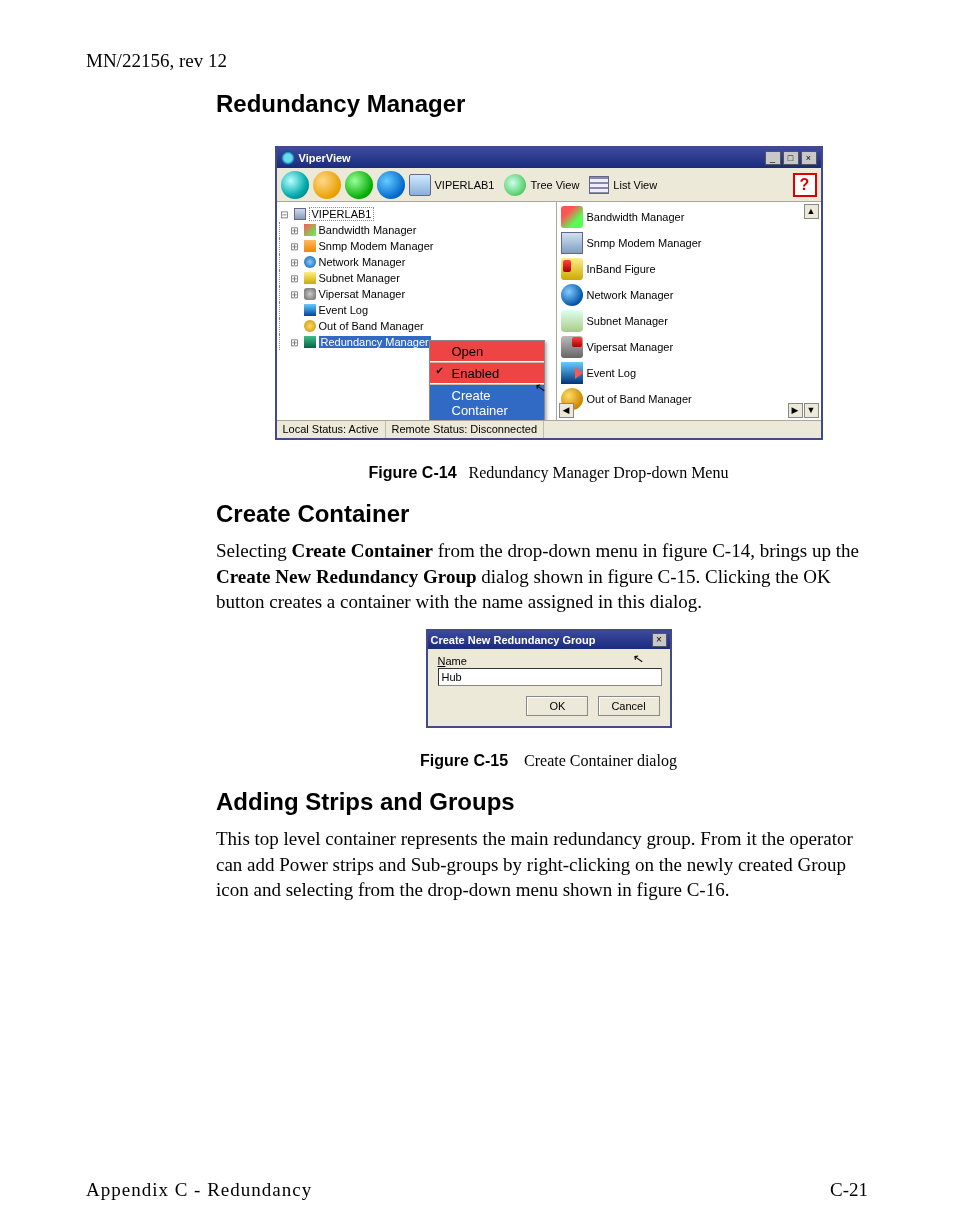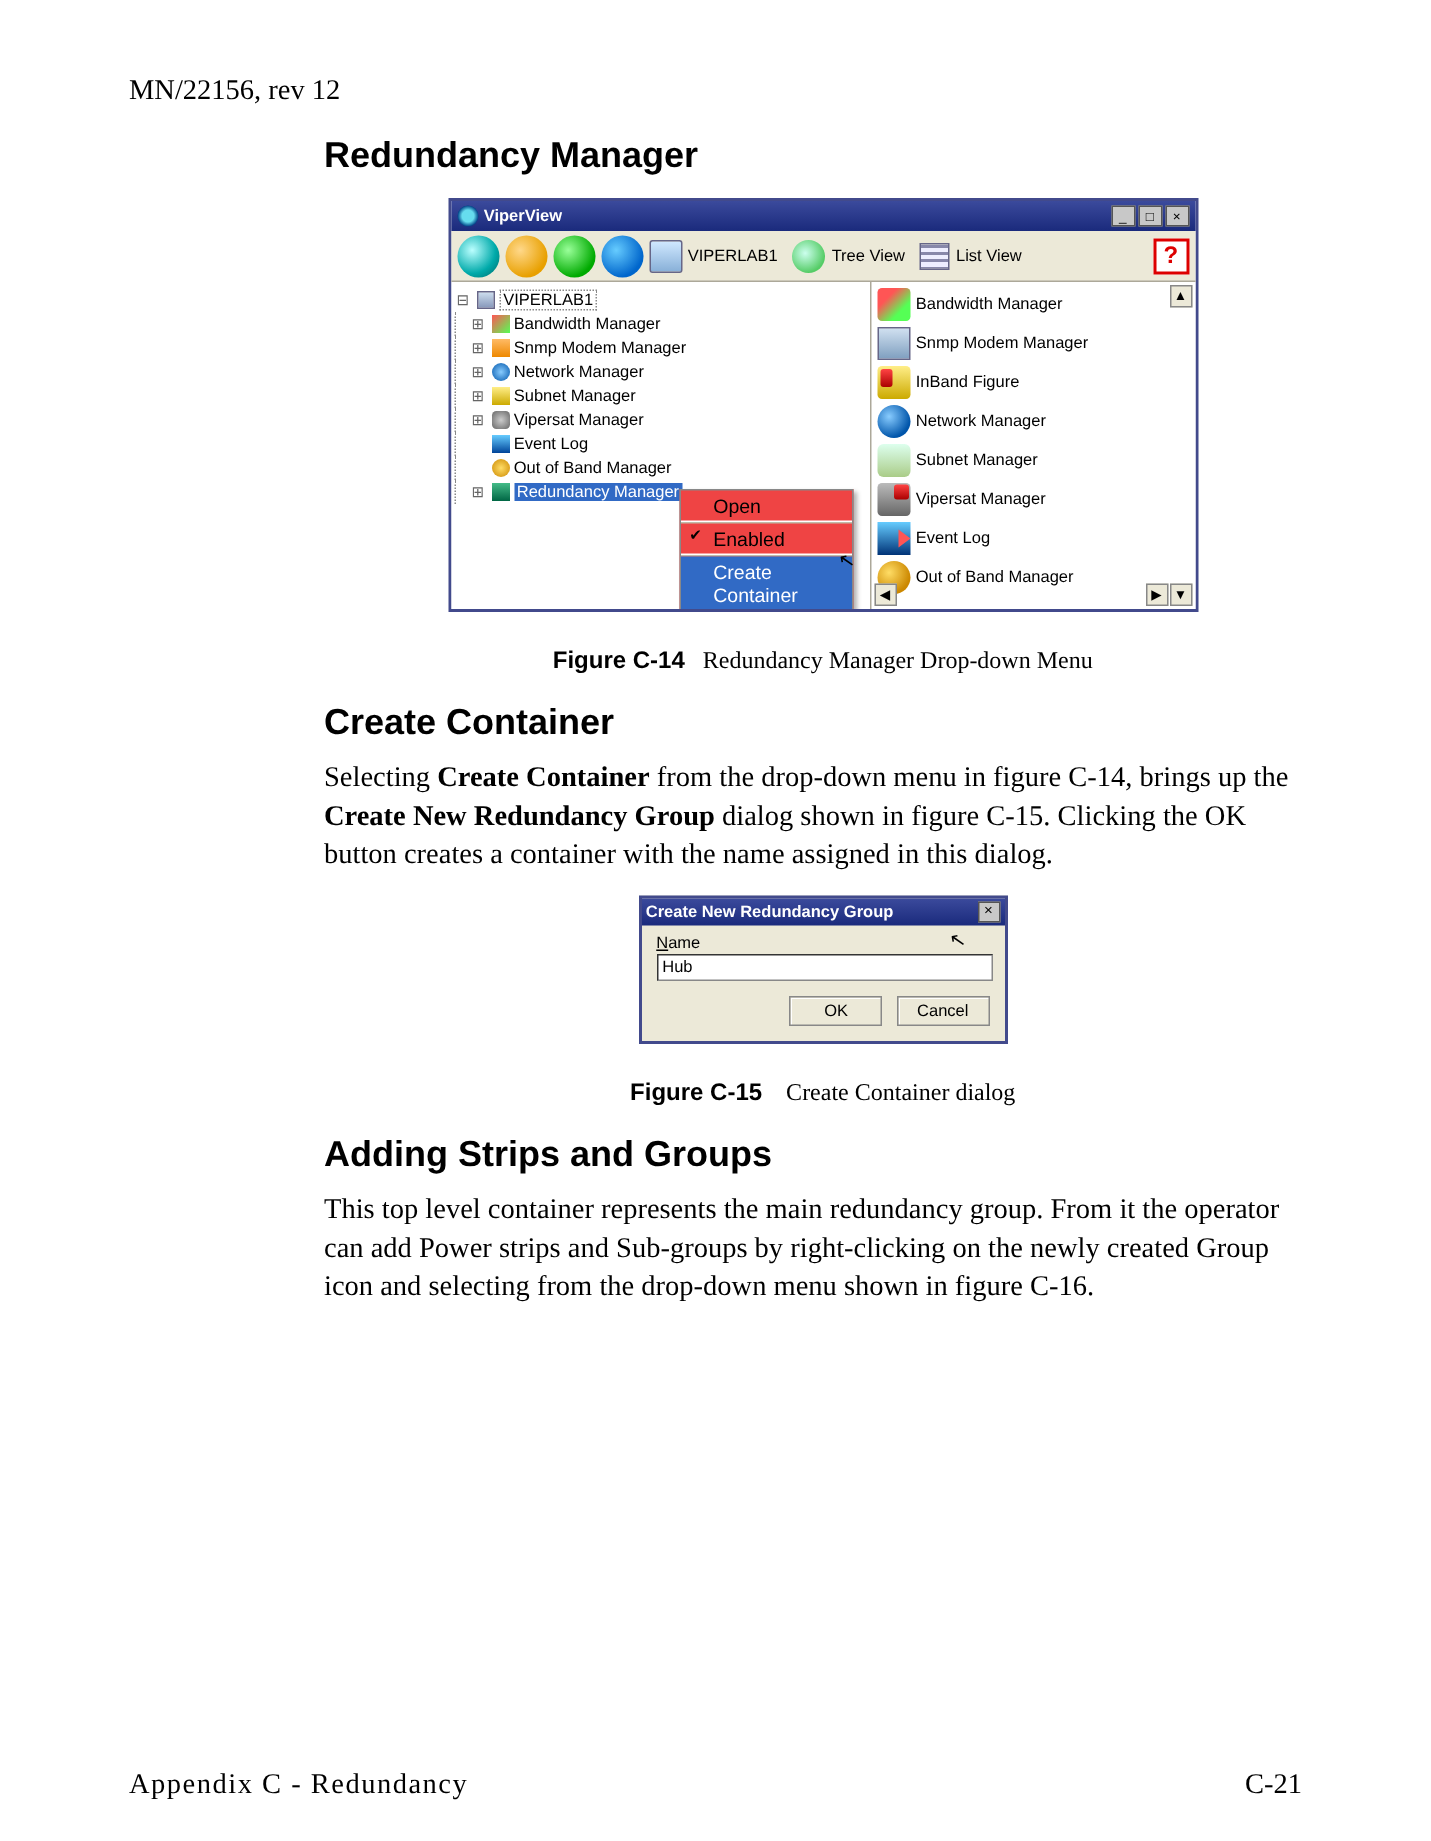--- a/index.html
+++ b/index.html
@@ -9,21 +9,21 @@
   .header-right { letter-spacing: 1px; }
   .content { margin-left: 130px; }
   h2 { font-family: Arial, Helvetica, sans-serif; font-weight: bold; font-size: 24px; margin-top: 18px; margin-bottom: 10px; }
   p.body { font-size: 19px; line-height: 1.35; margin-bottom: 14px; }
   .fig-caption { text-align: center; font-size: 16px; margin-top: 24px; margin-bottom: 18px; }
   .fig-caption b { font-family: Arial, Helvetica, sans-serif; font-weight: bold; }
   .footer { position: absolute; bottom: 26px; left: 86px; right: 86px; display: flex; justify-content: space-between; font-size: 19px; }
   .footer-left { letter-spacing: 1px; }
 
   
-  .vv-window { width: 500px; margin: 14px auto 0 auto; border: 2px solid #424a8c; background: #fff; font-family: Tahoma, Arial, sans-serif; font-size: 11px; }
+  .vv-window { width: 548px; margin: 28px auto 0 auto; border: 2px solid #424a8c; background: #fff; font-family: Tahoma, Arial, sans-serif; font-size: 11px; }
   .vv-title { background: linear-gradient(#3b4a9c, #1a2a7c); color: #fff; height: 20px; display: flex; align-items: center; padding: 0 4px; }
   .vv-title-icon { width: 14px; height: 14px; background: radial-gradient(circle,#6de 40%,#048 70%); border-radius: 50%; margin-right: 4px; }
   .vv-title-text { flex: 1; font-weight: bold; font-size: 11px; }
   .win-btns { display: flex; gap: 2px; }
   .win-btn { width: 16px; height: 14px; background: #c8c8c8; border: 1px solid #555; font-size: 9px; line-height: 12px; text-align: center; color:#000; }
   .vv-toolbar { height: 34px; background: #ece9d8; border-bottom: 1px solid #aca899; display: flex; align-items: center; padding: 2px 4px; gap: 4px; }
   .tb-icon { width: 28px; height: 28px; border-radius: 50%; display:inline-block; }
   .globe { background: radial-gradient(circle at 35% 35%, #bff, #0aa 60%, #066); }
   .home { background: radial-gradient(circle at 35% 35%, #ffd88a, #e8a000 70%); }
   .back-btn { background: radial-gradient(circle at 35% 35%, #9f9, #0a0 70%); }
@@ -224,20 +224,24 @@
             </div>
           <div class="list-row">
               <span class="list-ic-lg li-oob"></span>
               <span>Out of Band Manager</span>
             </div>
           <div class="vv-scroll-dn">▼</div>
           <div class="vv-scroll-rt">▶</div>
           <div class="vv-scroll-lt">◀</div>
         </div>
       </div>
+      <div class="vv-status">
+        <span>Local Status: Active</span>
+        <span>Remote Status: Disconnected</span>
+      </div>
     </div>
 
     <div class="fig-caption">
       <b>Figure C-14</b>&nbsp;&nbsp;&nbsp;<span>Redundancy Manager Drop-down Menu</span>
     </div>
 
     <h2>Create Container</h2>
     <p class="body">
       <span>Selecting </span><b>Create Container</b><span> from the drop-down menu in figure C-14, brings up the </span><b>Create New Redundancy Group</b><span> dialog shown in figure C-15. Clicking the OK button creates a container with the name assigned in this dialog.</span>
     </p>

